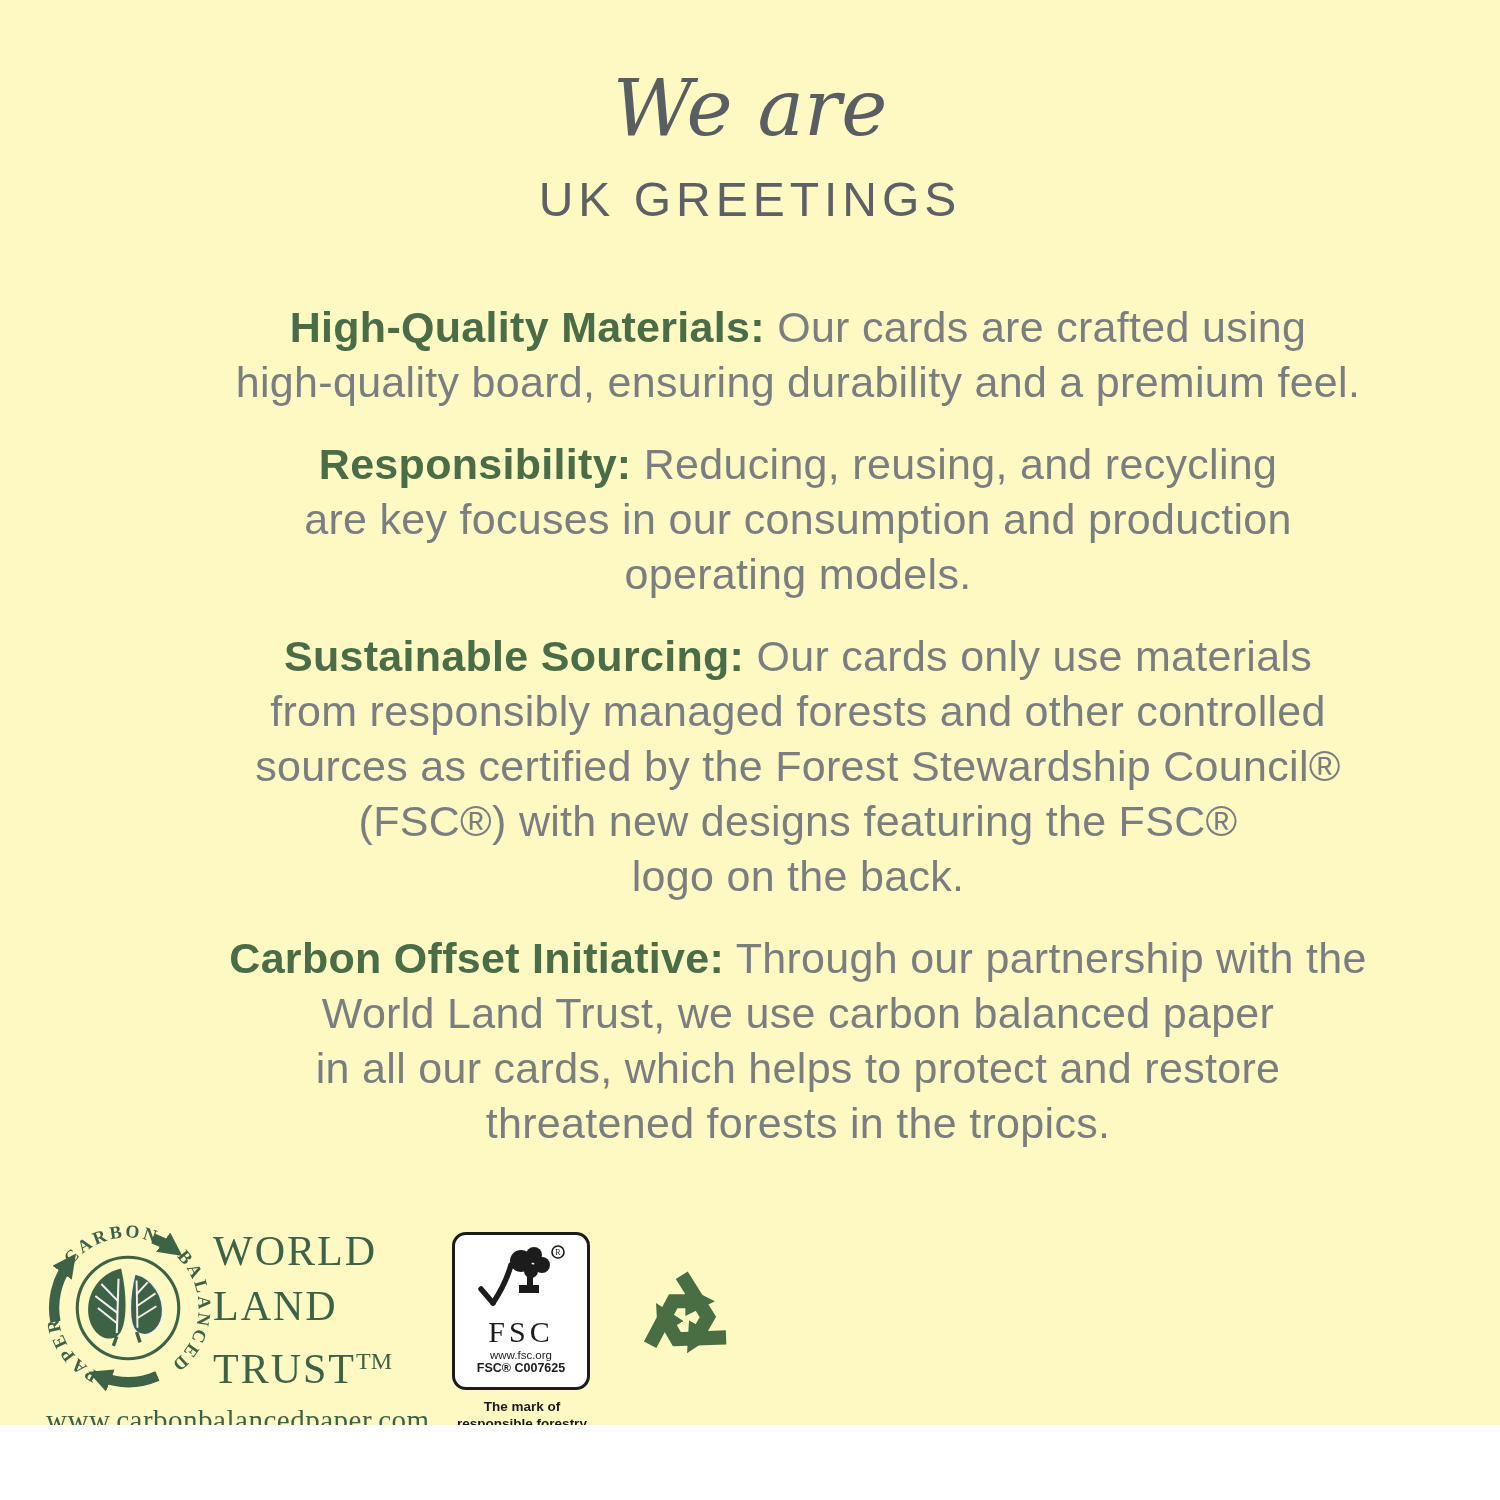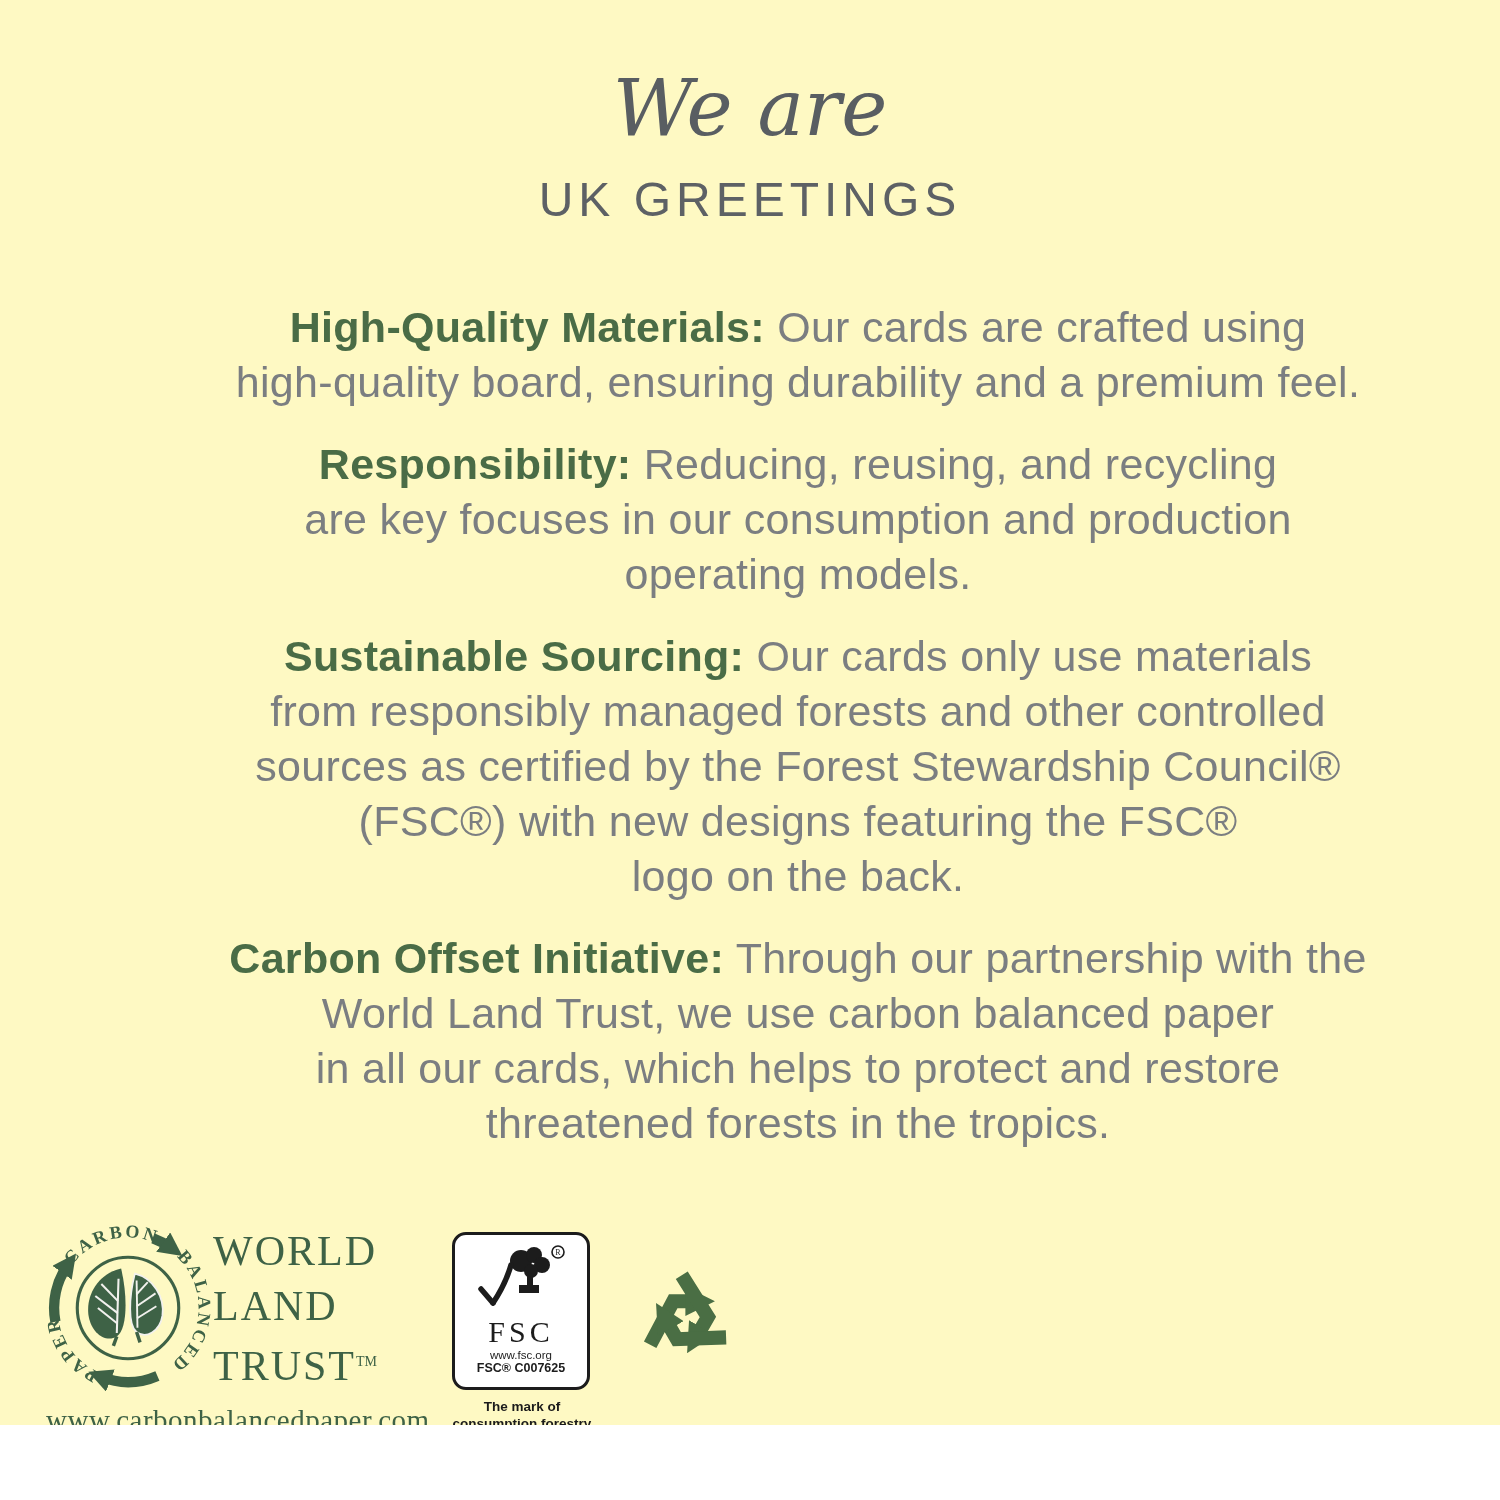--- a/index.html
+++ b/index.html
@@ -41,21 +41,21 @@
   .lead{color:#4a6c46;font-weight:700;}
   .ln{display:block;}
   
   .badge-svg{position:absolute;left:42px;top:1222px;width:172px;height:172px;}
   .wlt{
     position:absolute;left:213px;top:1224px;
     font-family:"Liberation Serif",serif;
     font-size:42px;line-height:55px;letter-spacing:2px;
     color:#3e6246;
   }
-  .wlt .tm{font-size:14px;vertical-align:14px;letter-spacing:0;}
+  .wlt .tm{font-size:24px;vertical-align:14px;letter-spacing:0;}
   .website{
     position:absolute;left:46px;top:1404px;
     font-family:"Liberation Serif",serif;
     font-size:29px;color:#3e6246;letter-spacing:.5px;text-align:right;
   }
   .code{
     position:absolute;left:46px;top:1438px;
     font-family:"Liberation Serif",serif;
     font-size:21px;color:#4d6653;letter-spacing:1px;
   }
@@ -182,21 +182,21 @@
         <circle cx="87" cy="9" r="6" fill="none" stroke="#1c1c1c" stroke-width="1.6"></circle>
         <text x="87" y="12" text-anchor="middle" font-size="8" font-family="Liberation Serif, serif" fill="#1c1c1c">R</text>
       </g>
     </svg>
     <div class="fsc-acronym">FSC</div>
     <div class="fsc-url">www.fsc.org</div>
     <div class="fsc-license">FSC® C007625</div>
   </div>
   <div class="fsc-tagline">
     <div>The mark of</div>
-    <div>consumption forestry</div>
+    <div>responsible forestry</div>
   </div>
 
   <svg class="recycle-svg" viewBox="0 0 100 100">
     <defs>
       <marker id="recHead" viewBox="0 0 6 6" refX="2.2" refY="3" markerWidth="2.1" markerHeight="2.1" orient="auto">
         <path d="M0 0 L6 3 L0 6 Z" fill="#4a6e44"></path>
       </marker>
     </defs>
     <g stroke="#4a6e44" stroke-width="11" fill="none" stroke-linejoin="miter">
       <path d="M22 74 L40 40 L58 40" marker-end="url(#recHead)"></path>

